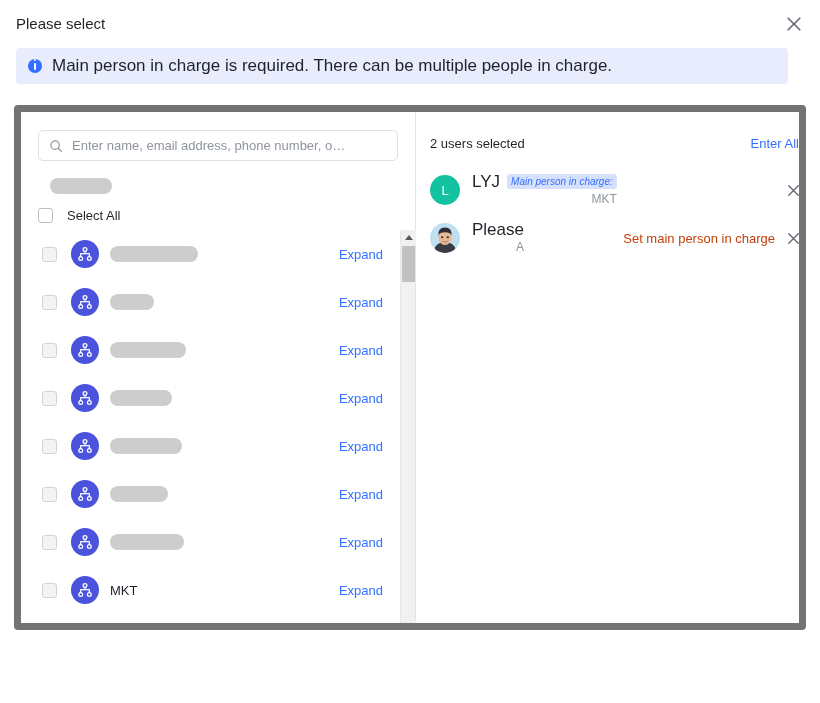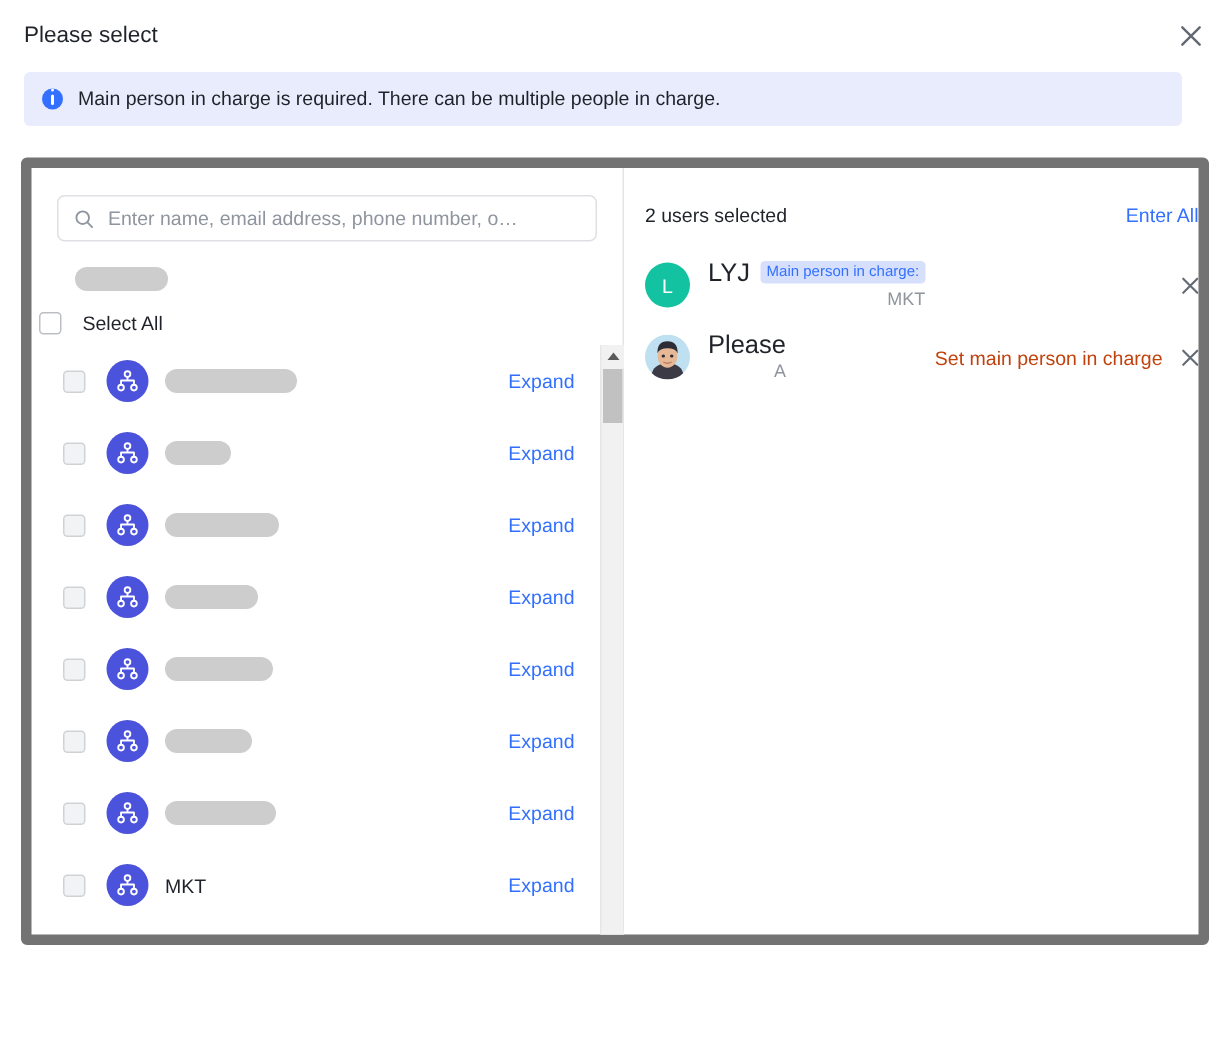--- a/index.html
+++ b/index.html
@@ -42,21 +42,21 @@
     margin-right: 10px;
   }
   .banner-icon i {
     display: block; width: 2px; height: 7px; background: #fff;
     border-radius: 1px; position: relative;
   }
   .banner-icon i::before {
     content: ""; position: absolute; left: 0; top: -4px;
     width: 2px; height: 2px; background: #fff; border-radius: 50%;
   }
-  .banner-text { font-size: 13px; color: #1f2329; line-height: 18px; }
+  .banner-text { font-size: 17px; color: #1f2329; line-height: 18px; }
 
   
   .card {
     position: absolute; left: 14px; top: 105px;
     width: 792px; height: 525px;
     border: 7px solid #737373; border-radius: 4px;
     background: #fff; overflow: hidden;
   }
   .card-split { position: absolute; left: 394px; top: 0; width: 1px; height: 525px; background: #e3e5e8; }
 
@@ -78,21 +78,21 @@
     min-width: 0;
   }
   .search-input::placeholder { color: #8f959e; }
 
   .crumb-redact {
     position: absolute; left: 29px; top: 66px;
     width: 62px; height: 16px; background: #cdcdcd; border-radius: 8px;
   }
 
   .select-all-row {
-    position: absolute; left: 5px; top: 96px;
+    position: absolute; left: 17px; top: 96px;
     display: flex; align-items: center; cursor: pointer;
   }
   .cb {
     width: 15px; height: 15px; border-radius: 3px;
     border: 1px solid #bbbfc4; background: #fff;
     flex: 0 0 auto;
   }
   .cb.soft { background: #f2f3f5; border-color: #d0d3d6; }
   .select-all-label { font-size: 13px; color: #1f2329; margin-left: 14px; }
 
@@ -160,21 +160,21 @@
     width: 30px; height: 30px; border-radius: 50%; flex: 0 0 auto;
     display: flex; align-items: center; justify-content: center;
     overflow: hidden;
   }
   .avatar-letter { color: #fff; font-size: 13px; }
   .sel-meta { margin-left: 12px; display: flex; flex-direction: column; justify-content: center; }
   .sel-name-line { display: flex; align-items: center; gap: 7px; }
   .sel-name { font-size: 17px; color: #1f2329; line-height: 17px; }
   .chief-badge {
     background: #d6e0fd; color: #3370ff; font-size: 10px;
-    border-radius: 3px; padding: 2px 4px; line-height: 11px; white-space: nowrap;
+    border-radius: 3px; padding: 2px 4px; line-height: 11px; white-space: nowrap; font-style: italic;
   }
   .sel-sub { font-size: 12px; color: #8f959e; line-height: 16px; margin-top: 1px; }
   .sel-actions {
     position: absolute; right: 0; top: 50%; transform: translateY(-50%);
     display: flex; align-items: center; gap: 10px;
   }
   .set-chief { font-size: 13px; color: #c2410c; cursor: pointer; white-space: nowrap; }
   .row-x { width: 16px; height: 16px; cursor: pointer; display:flex; align-items:center; justify-content:center; }
 
   

